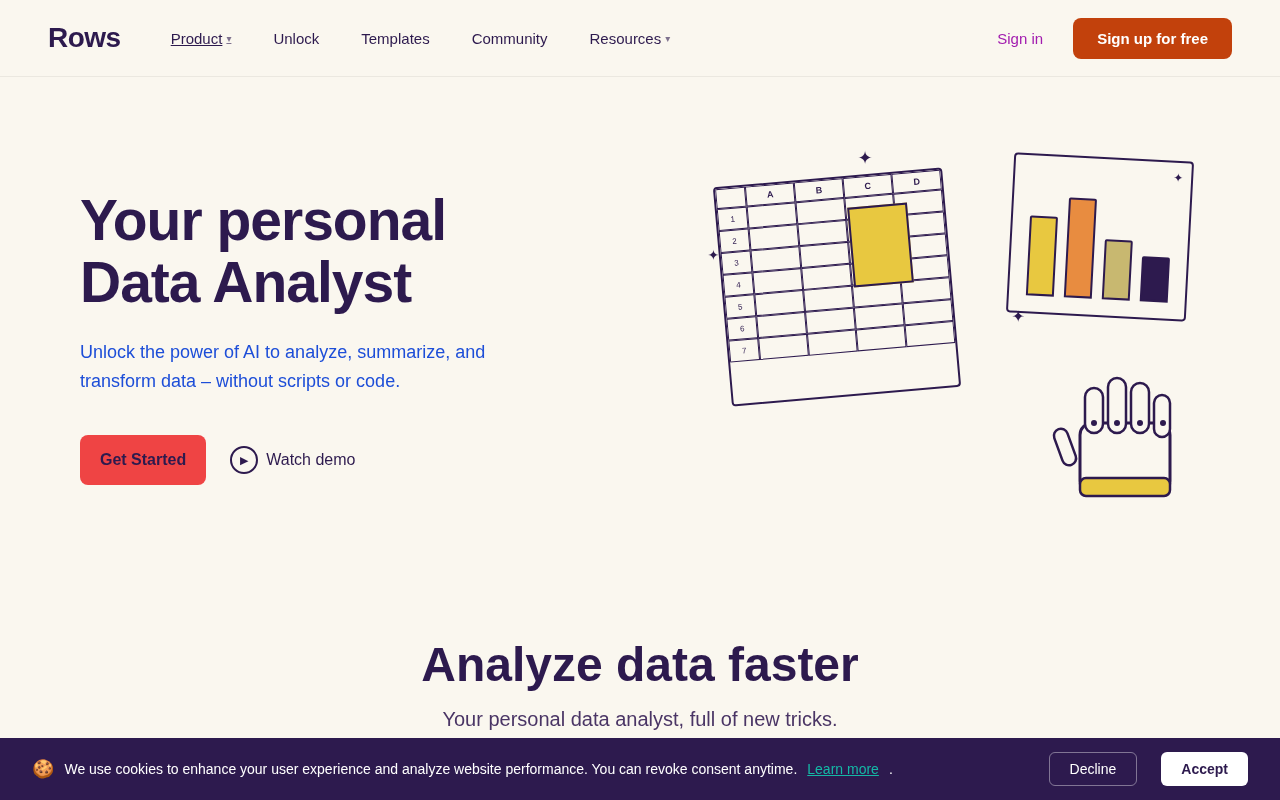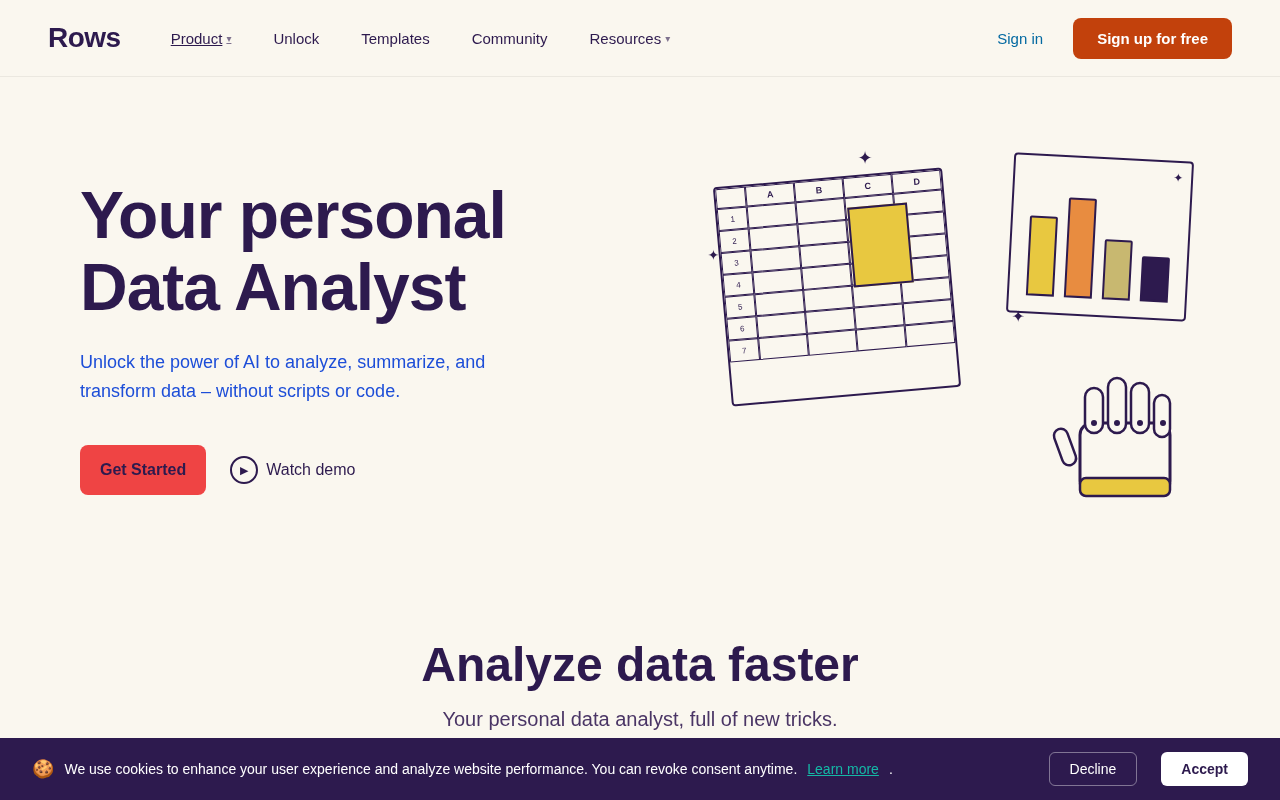--- a/index.html
+++ b/index.html
@@ -59,21 +59,21 @@
       font-size: 10px;
       opacity: 0.6;
     }
     .navbar-right {
       display: flex;
       align-items: center;
       gap: 16px;
     }
     .sign-in-link {
       font-size: 15px;
-      color: #0369a1;
+      color: #a21caf;
       text-decoration: none;
       font-weight: 500;
       padding: 8px 14px;
     }
     .sign-up-btn {
       background: #c2410c;
       color: #fff;
       border: none;
       border-radius: 8px;
       padding: 12px 24px;
@@ -90,21 +90,21 @@
       padding: 60px 80px 40px 80px;
       min-height: 500px;
       max-width: 1280px;
       margin: 0 auto;
     }
     .hero-text {
       flex: 0 0 50%;
       max-width: 560px;
     }
     .hero-title {
-      font-size: 66px;
+      font-size: 57px;
       font-weight: 800;
       line-height: 1.1;
       color: #2d1a4e;
       margin-bottom: 24px;
       letter-spacing: -1px;
     }
     .hero-subtitle {
       font-size: 18px;
       color: #1d4ed8;
       line-height: 1.6;

